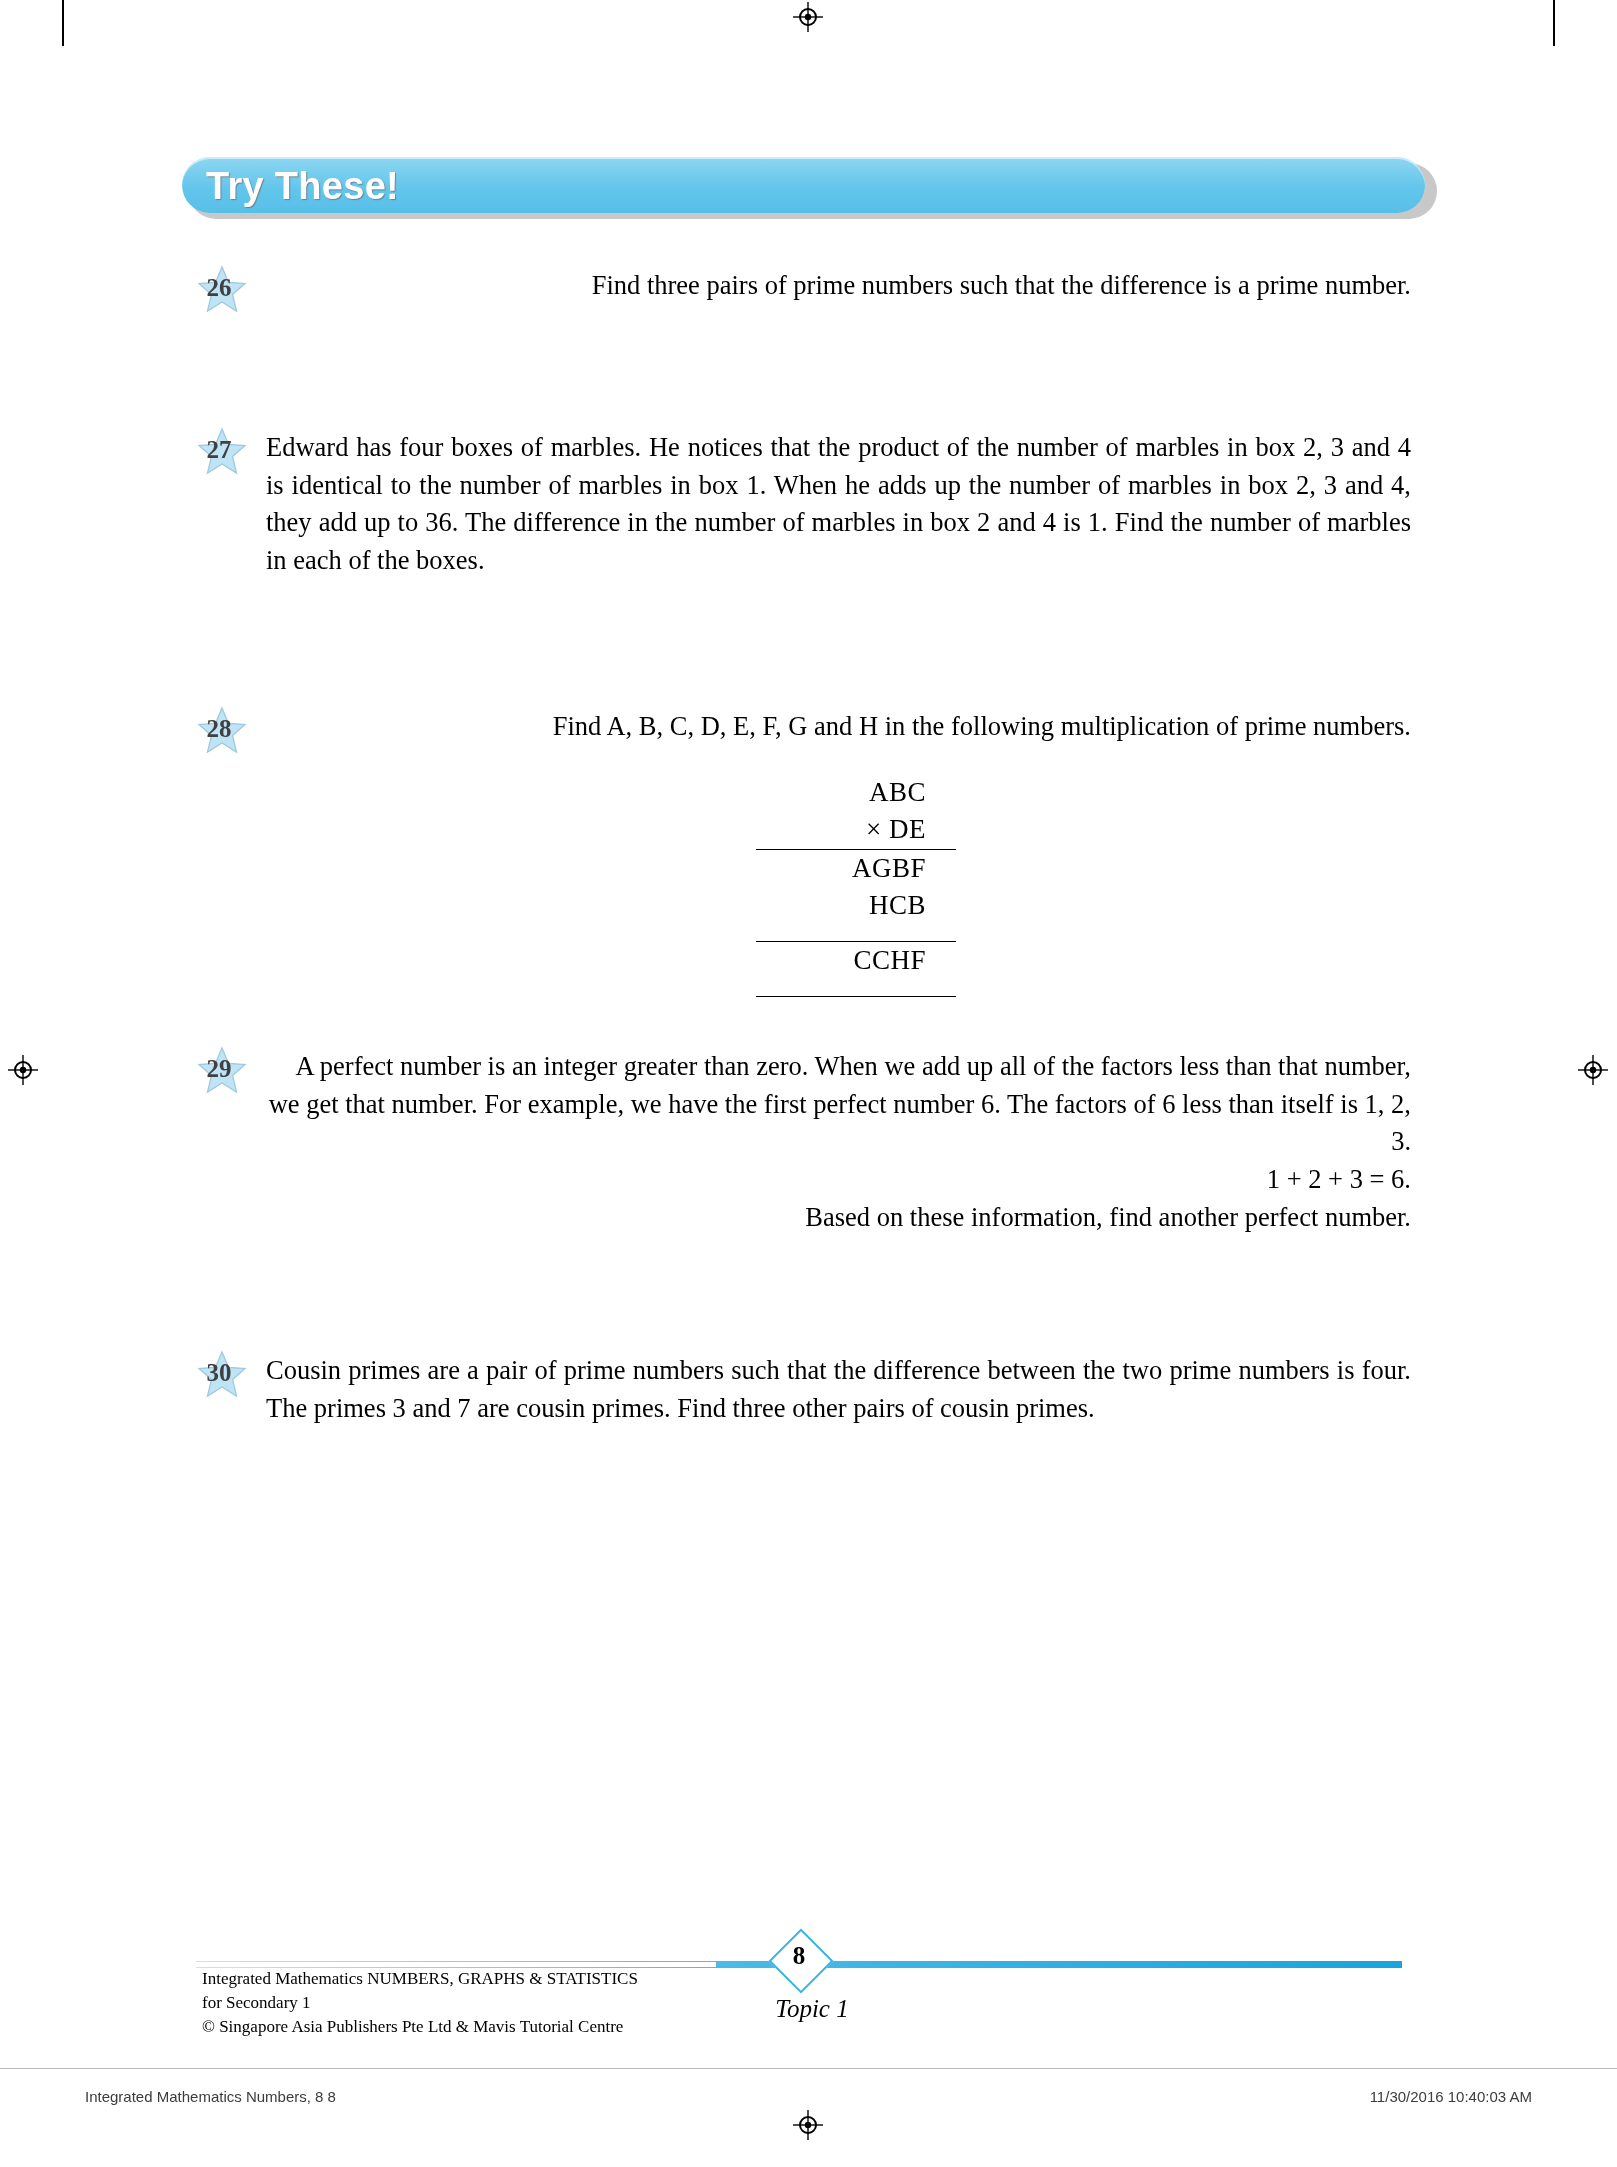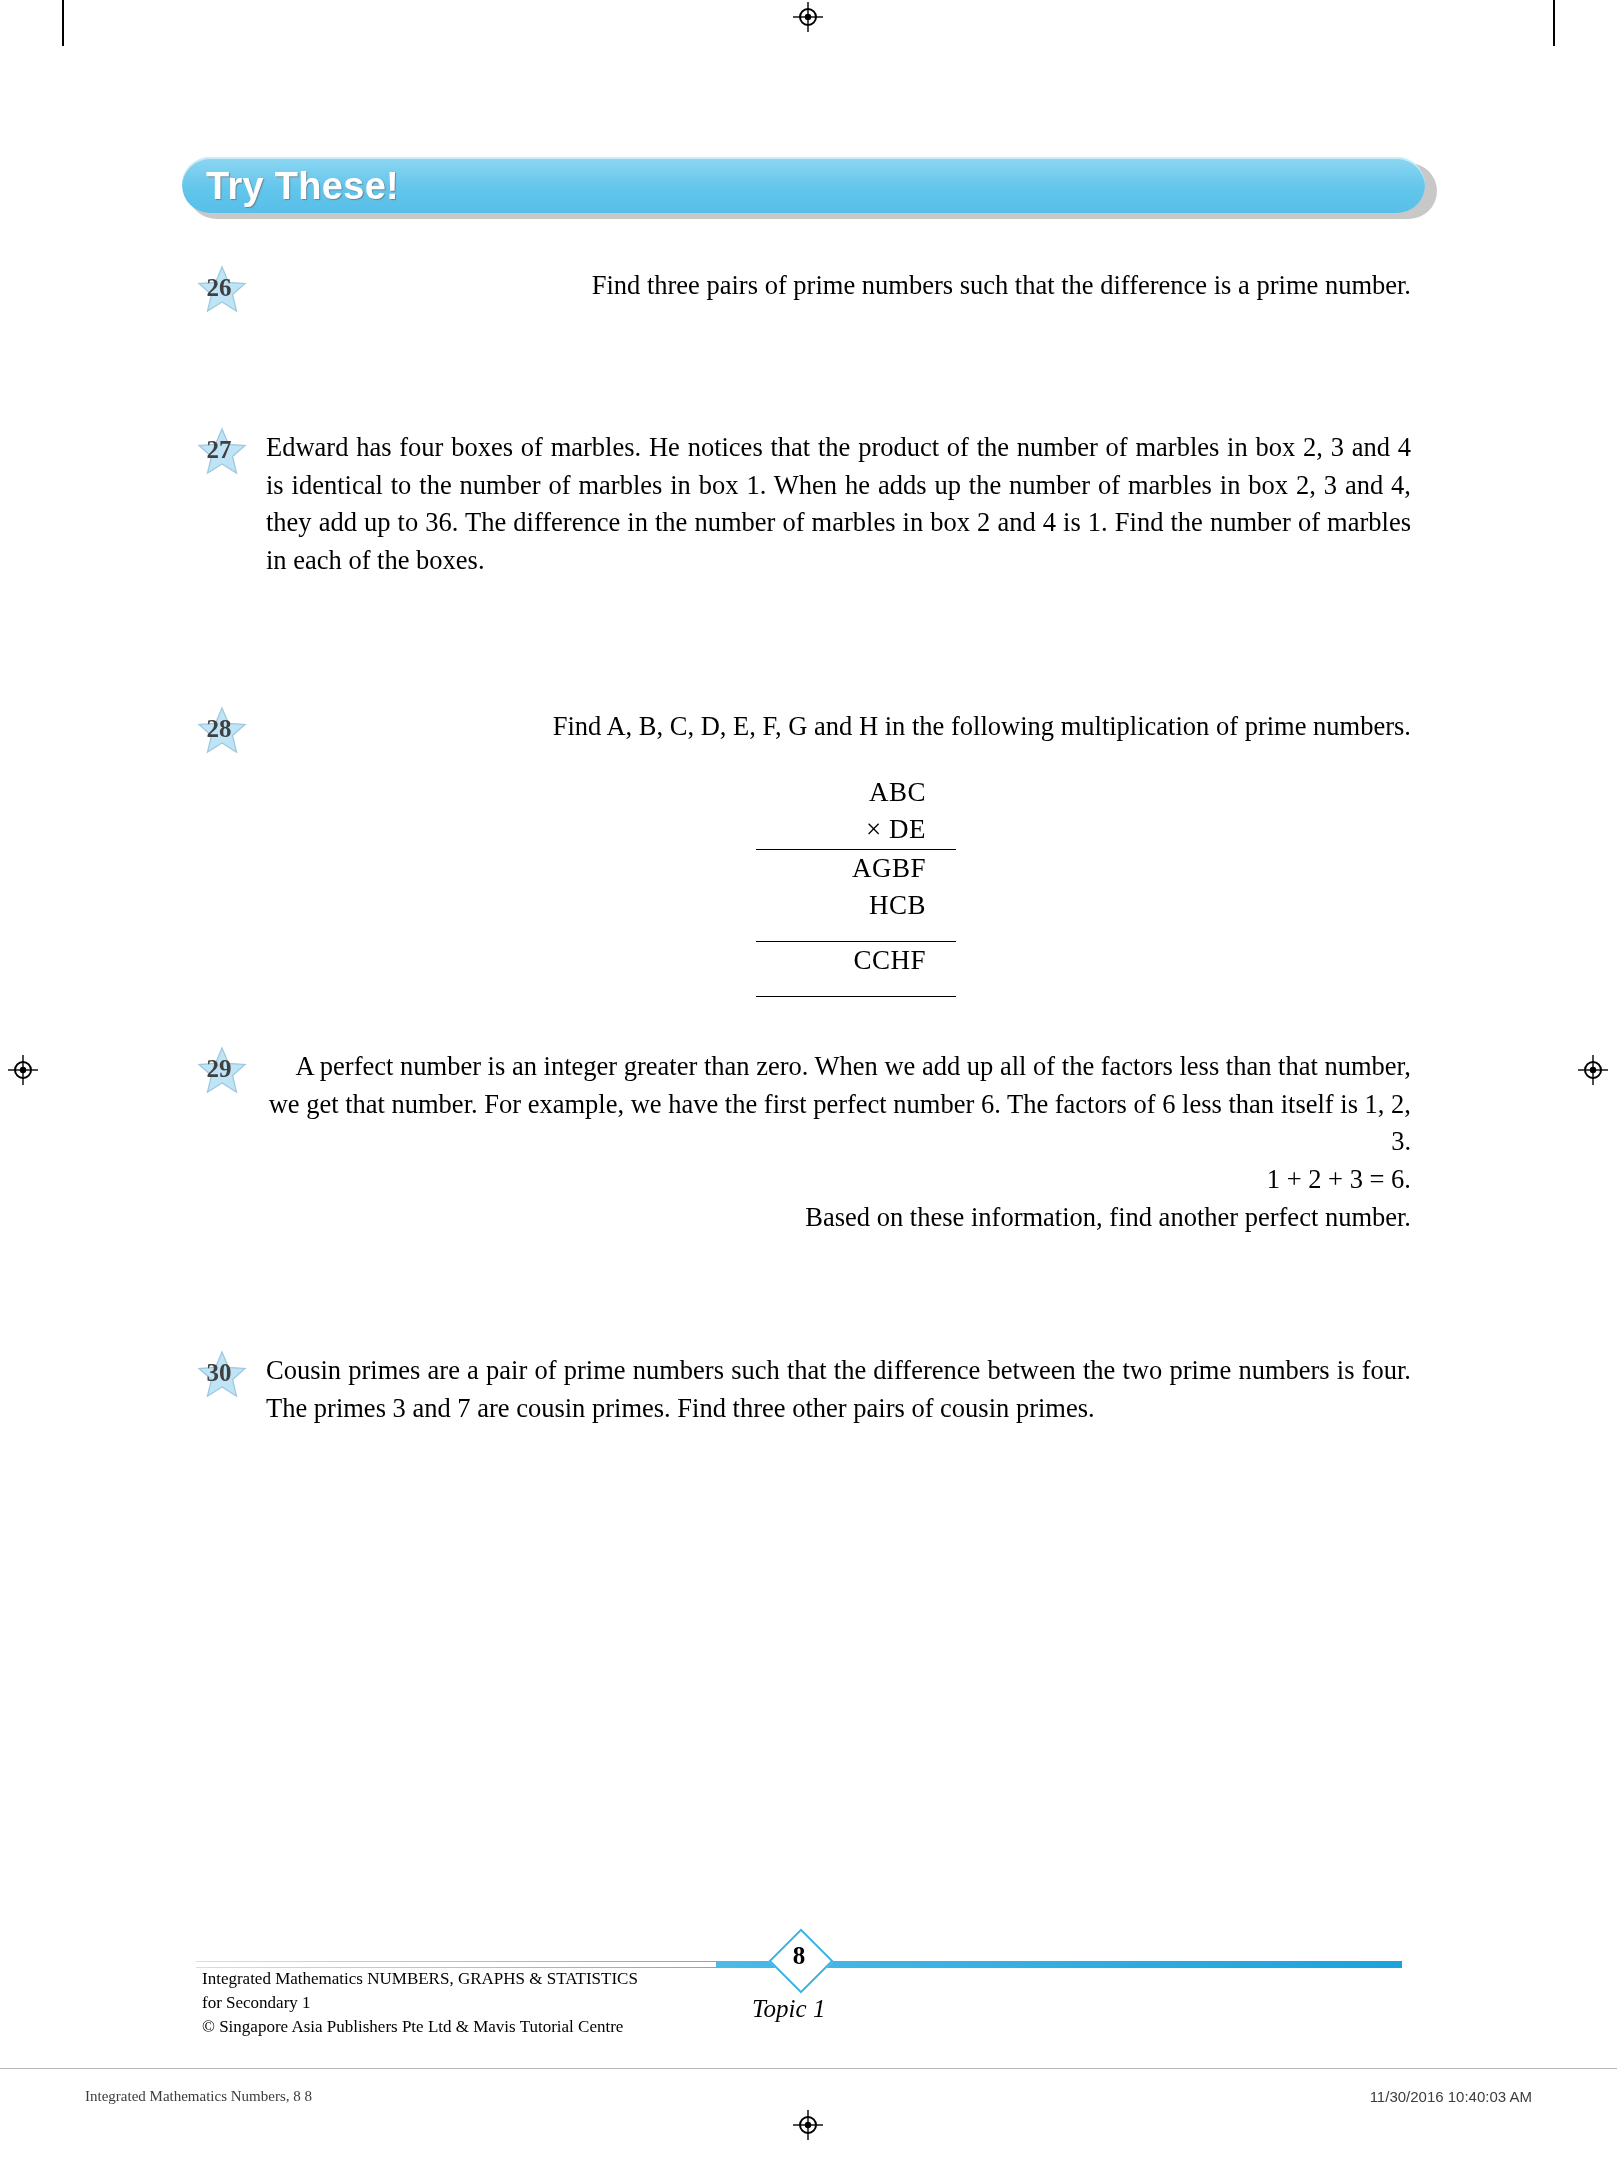--- a/index.html
+++ b/index.html
@@ -170,20 +170,21 @@
     width: 58px;
     text-align: center;
     font-size: 25px;
     font-weight: bold;
   }
   .footer-topic {
     position: absolute;
     left: 752px;
     top: 1995px;
     width: 120px;
+    text-align: center;
     font-style: italic;
     font-size: 25px;
   }
   .footer-credits {
     position: absolute;
     left: 202px;
     top: 1967px;
     font-size: 17px;
     line-height: 1.42;
     font-family: "Liberation Serif", serif;
@@ -195,21 +196,21 @@
     left: 0px;
     top: 2068px;
     width: 1617px;
     height: 1px;
     background: #b9b9b9;
   }
   .slug-left {
     position: absolute;
     left: 85px;
     top: 2088px;
-    font-family: Liberation Serif, serif;
+    font-family: Liberation Sans, sans-serif;
     font-size: 15px;
     color: #3c3c3c;
   }
   .slug-right {
     position: absolute;
     right: 85px;
     top: 2088px;
     font-family: "Liberation Sans", sans-serif;
     font-size: 15px;
     color: #3c3c3c;

